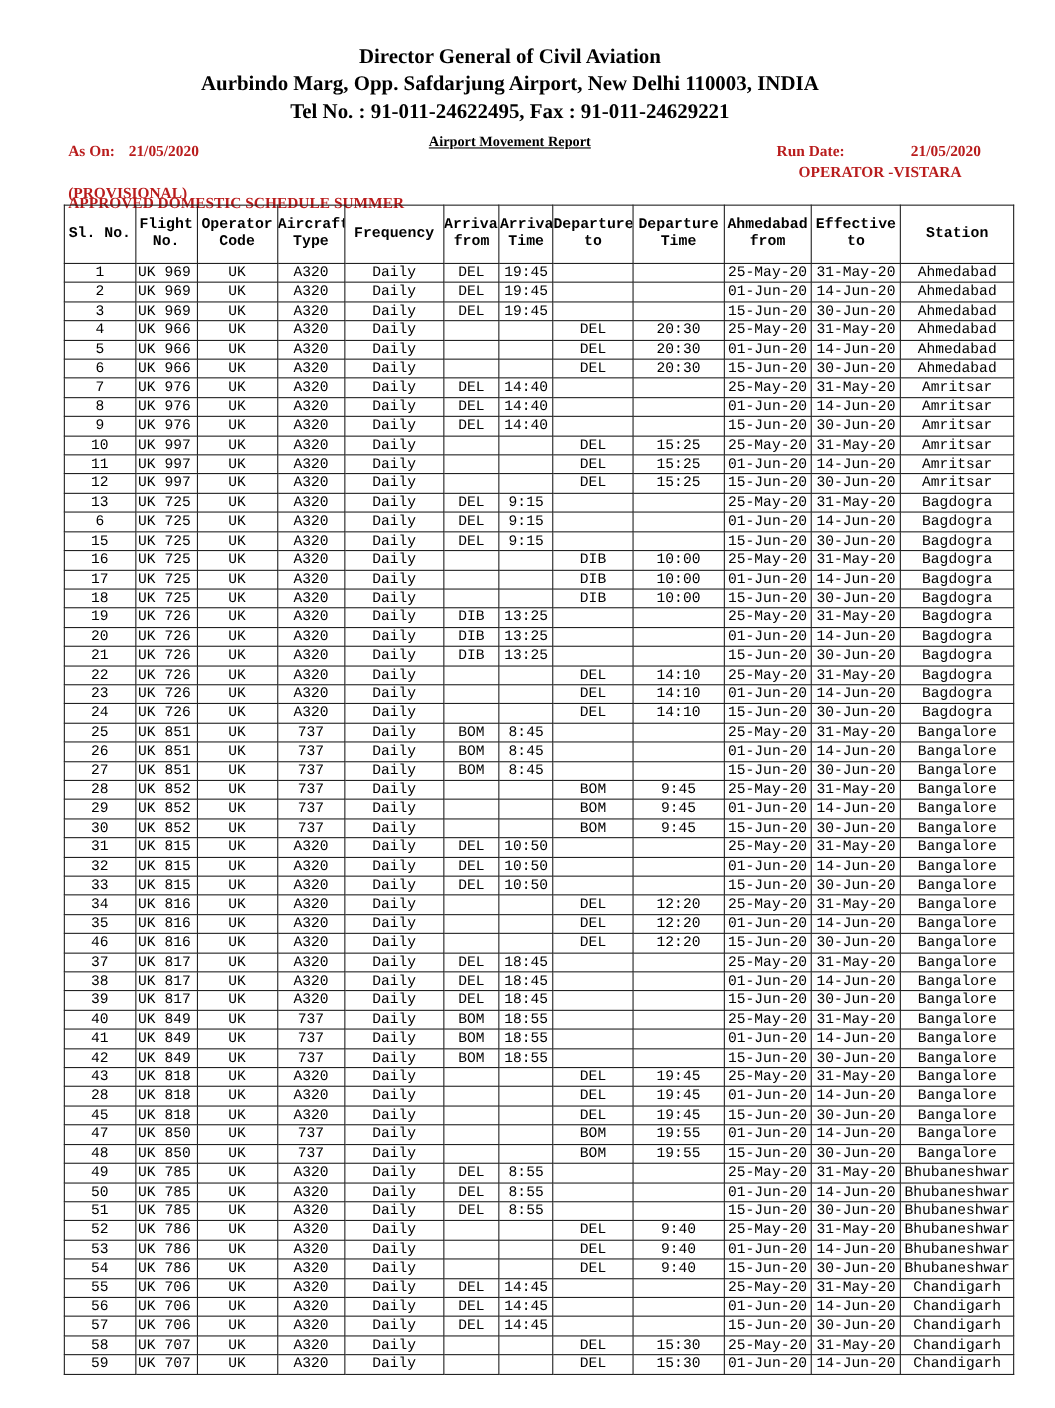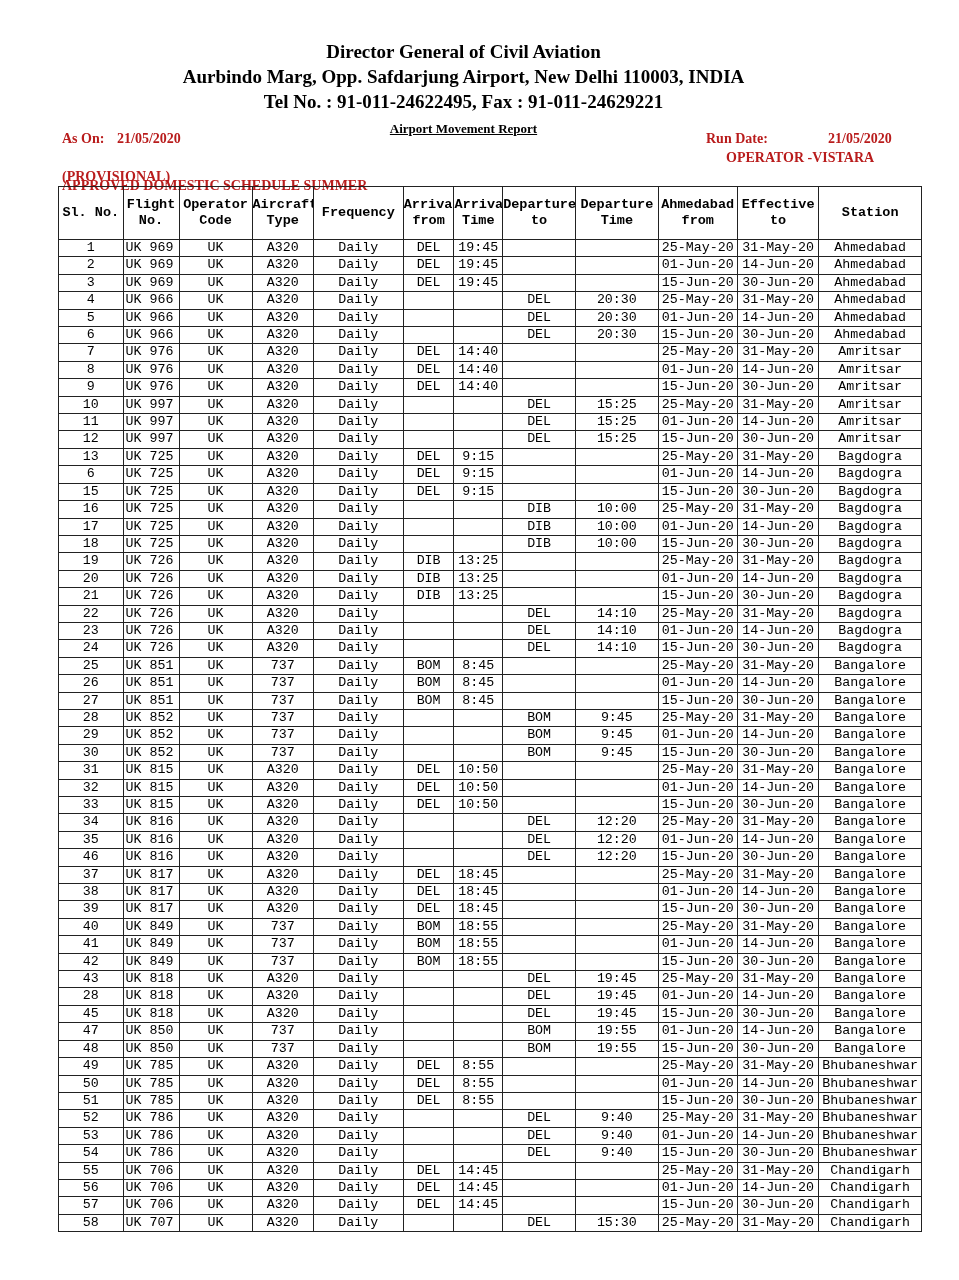--- a/index.html
+++ b/index.html
@@ -854,14 +854,28 @@
         <td>A320</td>
         <td>Daily</td>
         <td></td>
         <td></td>
         <td>DEL</td>
         <td>15:30</td>
         <td>25-May-20</td>
         <td>31-May-20</td>
         <td>Chandigarh</td>
       </tr>
+      <tr>
+        <td>59</td>
+        <td class="flt">UK 707</td>
+        <td>UK</td>
+        <td>A320</td>
+        <td>Daily</td>
+        <td></td>
+        <td></td>
+        <td>DEL</td>
+        <td>15:30</td>
+        <td>01-Jun-20</td>
+        <td>14-Jun-20</td>
+        <td>Chandigarh</td>
+      </tr>
     </tbody>
 </table>
 
 </body></html>

